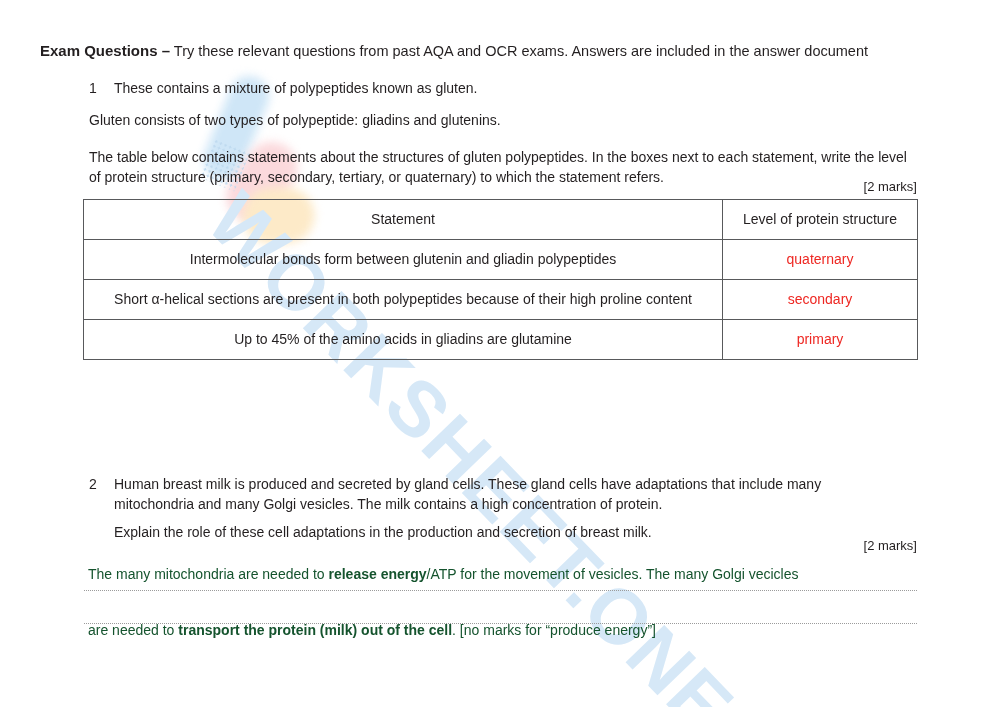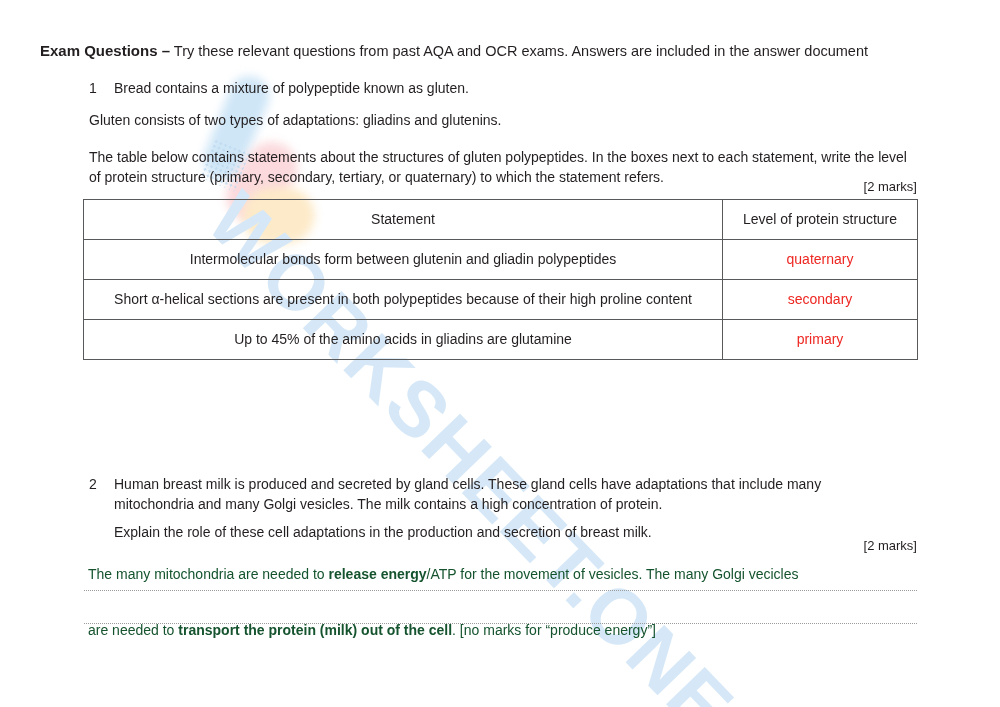--- a/index.html
+++ b/index.html
@@ -195,22 +195,22 @@
   <div id="watermark-text">WORKSHEET.ONE</div>
 </div>
 
 <div id="page">
 
   <div id="exam-heading" class="abs">
     <span class="lead">Exam Questions –</span><span> Try these relevant questions from past AQA and OCR exams. Answers are included in the answer document</span>
   </div>
 
   <div id="q1-num" class="q-num">1</div>
-  <div id="q1-line1" class="q-body">Bread contains a mixture of polypeptide known as gluten.</div>
-  <div id="q1-line2" class="q-body">Gluten consists of two types of adaptations: gliadins and glutenins.</div>
+  <div id="q1-line1" class="q-body">These contains a mixture of polypeptides known as gluten.</div>
+  <div id="q1-line2" class="q-body">Gluten consists of two types of polypeptide: gliadins and glutenins.</div>
   <div id="q1-line3" class="q-body">The table below contains statements about the structures of gluten polypeptides. In the boxes next to each statement, write the level of protein structure (primary, secondary, tertiary, or quaternary) to which the statement refers.</div>
   <div id="q1-marks" class="marks">[2 marks]</div>
 
   <table id="gluten-table">
     <colgroup>
         <col class="c1">
         <col class="c2">
       </colgroup>
     <thead>
       <tr>

